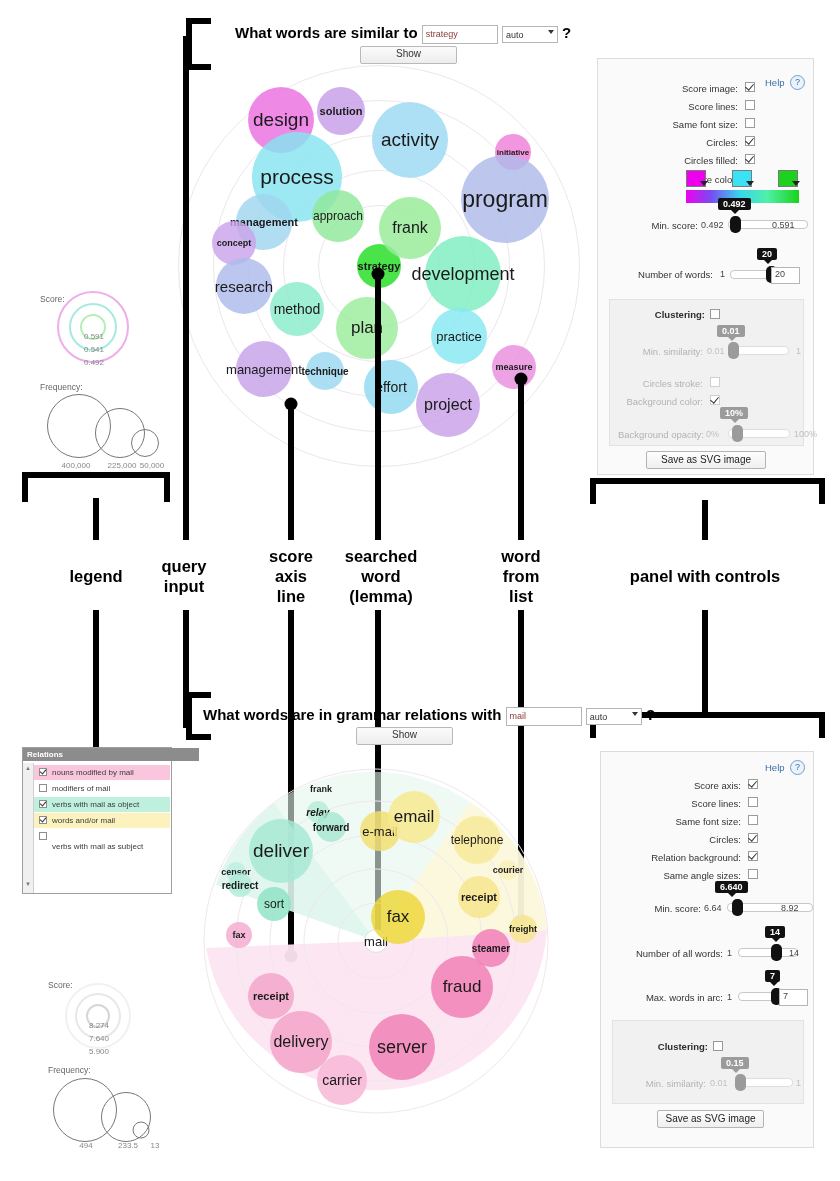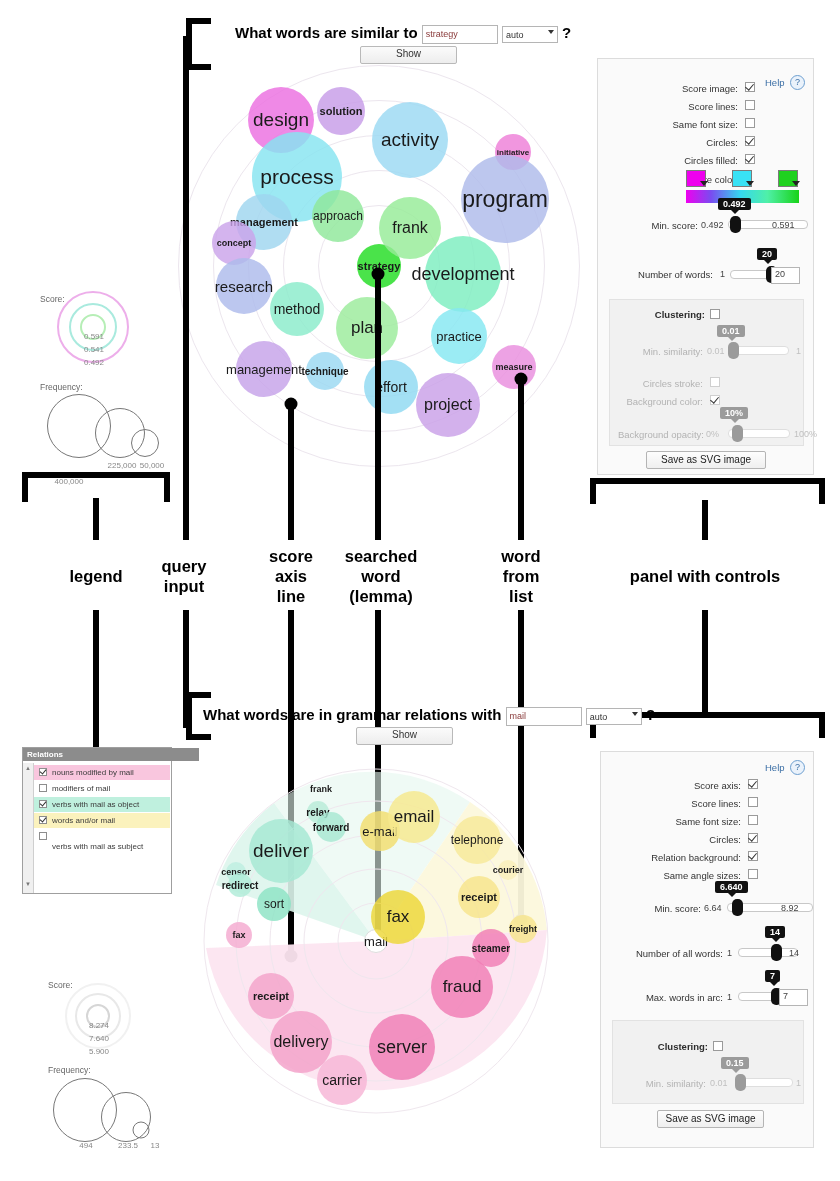--- a/index.html
+++ b/index.html
@@ -123,21 +123,21 @@
   <div class="ring" style="left:93px;top:327px;width:44px;height:44px;border:2px solid #a9eade;"></div>
   <div class="ring" style="left:93px;top:327px;width:22px;height:22px;border:2px solid #b6eeb6;"></div>
   <div class="legnum" style="left:94px;top:332px;">0.591</div>
   <div class="legnum" style="left:94px;top:345px;">0.541</div>
   <div class="legnum" style="left:94px;top:358px;">0.492</div>
 
   <div class="legtxt" style="left:40px;top:382px;">Frequency:</div>
   <div class="ring" style="left:79px;top:426px;width:62px;height:62px;border:1px solid #777;"></div>
   <div class="ring" style="left:120px;top:433px;width:48px;height:48px;border:1px solid #777;"></div>
   <div class="ring" style="left:145px;top:443px;width:26px;height:26px;border:1px solid #777;"></div>
-  <div class="legnum" style="left:69px;top:461px;margin-top:16px;">400,000</div>
+  <div class="legnum" style="left:76px;top:461px;">400,000</div>
   <div class="legnum" style="left:122px;top:461px;">225,000</div>
   <div class="legnum" style="left:152px;top:461px;">50,000</div>
 </div>
 
 <div class="panel" style="left:597px;top:58px;width:215px;height:415px;">
   <div class="help" style="left:167px;top:18px;">Help</div>
   <div class="helpc" style="left:192px;top:16px;">?</div>
 
   <div class="lbl" style="left:20px;top:24px;width:120px;">Score image:</div>
   <div class="cb on" style="left:147px;top:23px;"></div>
@@ -280,21 +280,21 @@
     <circle cx="376" cy="941" r="106"></circle>
     <circle cx="376" cy="941" r="140"></circle>
     <circle cx="376" cy="941" r="172"></circle>
   </g>
 </svg>
 <div id="cloud-bottom">
     <div class="bub" style="left: 376px; top: 941px; width: 22px; height: 22px; background: rgb(255, 255, 255); opacity: 1; border: 1px solid rgb(221, 221, 221);"></div>
     <div class="cloudword" style="left: 376px; top: 941px; font-size: 13px;">mail</div>
     <div class="cloudword" style="left: 321px; top: 789px; font-size: 9px; font-weight: 600;">frank</div>
     <div class="bub" style="left: 318px; top: 812px; width: 22px; height: 22px; background: rgb(184, 236, 216); opacity: 0.82;"></div>
-    <div class="cloudword" style="left: 318px; top: 812px; font-size: 10px; font-weight: 600;">relay</div>
+    <div class="cloudword" style="left: 318px; top: 812px; font-size: 10px; font-weight: 600; font-style: italic;">relay</div>
     <div class="bub" style="left: 331px; top: 827px; width: 30px; height: 30px; background: rgb(167, 232, 210); opacity: 0.82;"></div>
     <div class="cloudword" style="left: 331px; top: 827px; font-size: 10px; font-weight: 600;">forward</div>
     <div class="bub" style="left: 281px; top: 851px; width: 64px; height: 64px; background: rgb(165, 232, 211); opacity: 0.82;"></div>
     <div class="cloudword" style="left: 281px; top: 851px; font-size: 19px;">deliver</div>
     <div class="bub" style="left: 236px; top: 872px; width: 20px; height: 20px; background: rgb(189, 238, 224); opacity: 0.82;"></div>
     <div class="cloudword" style="left: 236px; top: 872px; font-size: 9px; font-weight: 600;">censor</div>
     <div class="bub" style="left: 240px; top: 885px; width: 24px; height: 24px; background: rgb(176, 235, 216); opacity: 0.82;"></div>
     <div class="cloudword" style="left: 240px; top: 885px; font-size: 10px; font-weight: 600;">redirect</div>
     <div class="bub" style="left: 274px; top: 904px; width: 34px; height: 34px; background: rgb(140, 227, 196); opacity: 0.82;"></div>
     <div class="cloudword" style="left: 274px; top: 904px; font-size: 12px;">sort</div>

